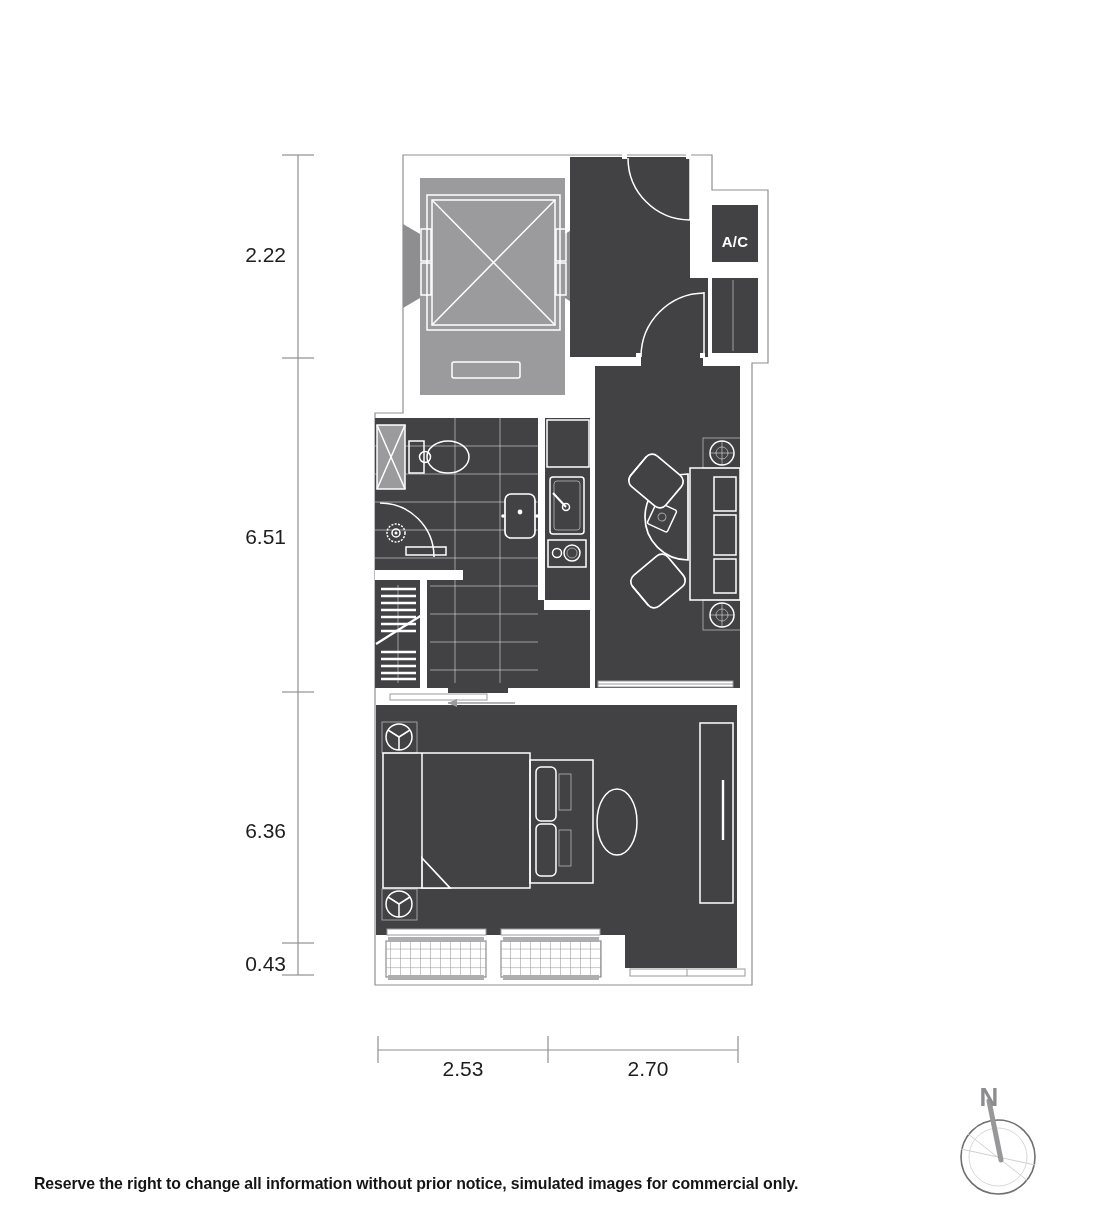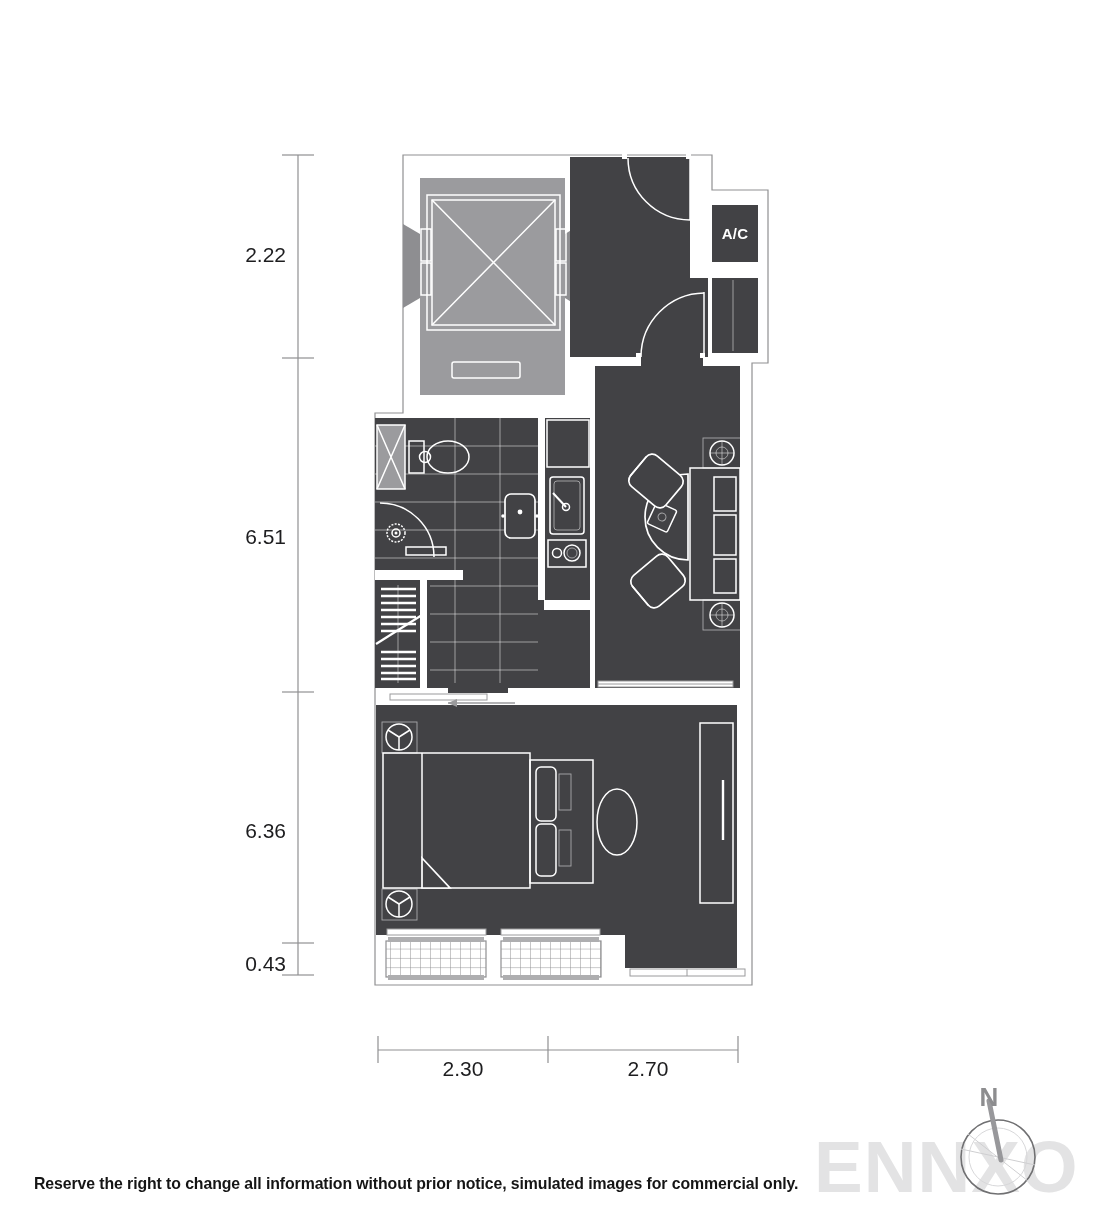--- a/index.html
+++ b/index.html
@@ -5,41 +5,40 @@
   html,body{margin:0;padding:0;background:#fff;}
   .page{position:relative;width:1116px;height:1232px;background:var(--background,#fff);overflow:hidden;
         font-family:"Liberation Sans", sans-serif;}
   .abs{position:absolute;}
   svg{position:absolute;left:0;top:0;z-index:2;}
   .watermark{left:814px;top:1130px;z-index:1;font-size:73px;font-weight:bold;letter-spacing:1px;
              color:var(--watermark-gray,#e3e3e4);line-height:1;}
   .dim-label{z-index:3;font-size:21px;color:var(--dimension-text,#1d1d1f);line-height:25px;}
   .dim-v{width:100px;text-align:right;}
   .dim-h{width:90px;text-align:center;}
-  .ac-label{left:712px;top:205px;width:46px;height:57px;z-index:3;display:flex;align-items:center;
+  .ac-label{left:712px;top:205px;width:46px;height:73px;z-index:3;display:flex;align-items:center;
             justify-content:center;color:#fff;font-weight:bold;font-size:15px;letter-spacing:.3px;}
   .north-label{left:974px;top:1082px;width:30px;z-index:3;text-align:center;font-size:26px;font-weight:bold;
                color:var(--compass-gray,#8d8d8f);}
   .disclaimer{left:34px;top:1174px;z-index:3;font-size:16.5px;font-weight:bold;color:#151515;
               white-space:nowrap;transform:scaleX(.96);transform-origin:left top;letter-spacing:-.1px;}
   
   .floor{fill:var(--floor-dark,#424245);}
   .lgray{fill:var(--elevator-gray,#9b9b9e);}
   .wline{stroke:#fff;fill:none;stroke-width:1.5;}
   .wline2{stroke:#fff;fill:var(--floor-dark,#424245);stroke-width:1.7;}
   .wthin{stroke:#fff;fill:none;stroke-width:.9;opacity:.55;}
   .gline{stroke:#9a9a9c;fill:#fff;stroke-width:1;}
   .dimline{stroke:#909092;stroke-width:1.2;fill:none;}
 </style>
 </head>
 <body>
 
 <div class="page">
 
-  <div class="abs watermark">ENNXO</div>
 
   <svg width="1116" height="1232" viewBox="0 0 1116 1232">
     <defs>
       <pattern id="grille" width="10" height="9.3" patternUnits="userSpaceOnUse">
         <path d="M10,0H0V9.3" stroke="#8f8f92" stroke-width="1" fill="none"></path>
       </pattern>
     </defs>
 
     <path class="dimline" d="M403,155 L712,155 L712,190 L768,190 L768,363 L752,363 L752,985 L375,985 L375,413 L403,413 Z" stroke="#b2b2b4" stroke-width="1.6" fill="#ffffff"></path>
 
@@ -281,19 +280,19 @@
       <line x1="968" y1="1134" x2="1028" y2="1181" stroke="#cfcfd1" stroke-width="1"></line>
       <line x1="989" y1="1101" x2="1001" y2="1160" stroke="#98989b" stroke-width="5" stroke-linecap="round"></line>
     </g>
   </svg>
 
   <div class="abs dim-label dim-v" style="left:186px;top:242px;">2.22</div>
   <div class="abs dim-label dim-v" style="left:186px;top:524px;">6.51</div>
   <div class="abs dim-label dim-v" style="left:186px;top:818px;">6.36</div>
   <div class="abs dim-label dim-v" style="left:186px;top:951px;">0.43</div>
 
-  <div class="abs dim-label dim-h" style="left:418px;top:1056px;">2.30</div>
+  <div class="abs dim-label dim-h" style="left:418px;top:1056px;">2.53</div>
   <div class="abs dim-label dim-h" style="left:603px;top:1056px;">2.70</div>
 
   <div class="abs ac-label">A/C</div>
   <div class="abs north-label">N</div>
   <div class="abs disclaimer">Reserve the right to change all information without prior notice, simulated images for commercial only.</div>
 </div>
 
 </body></html>

